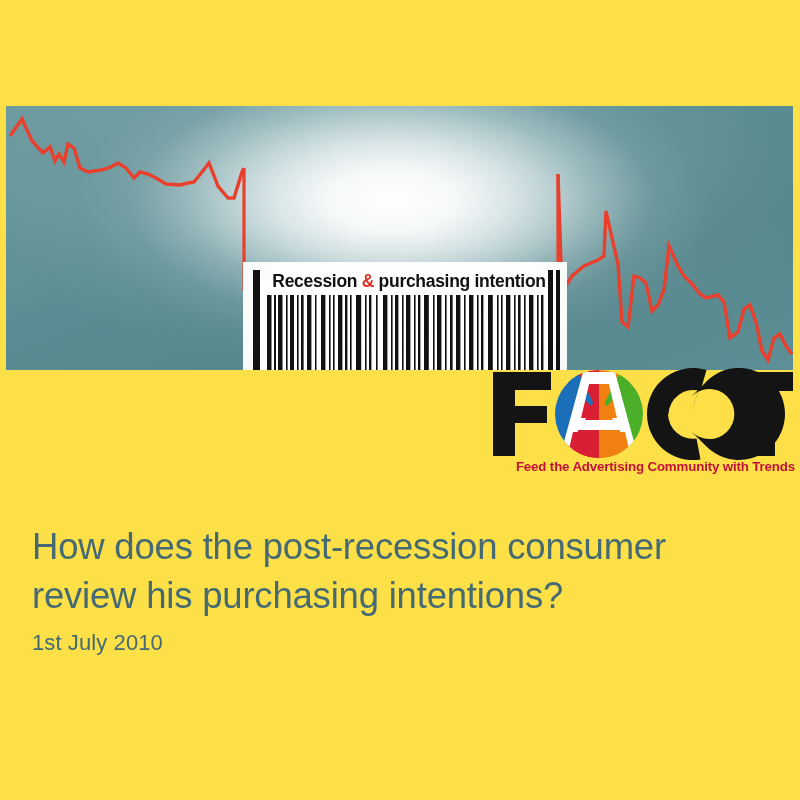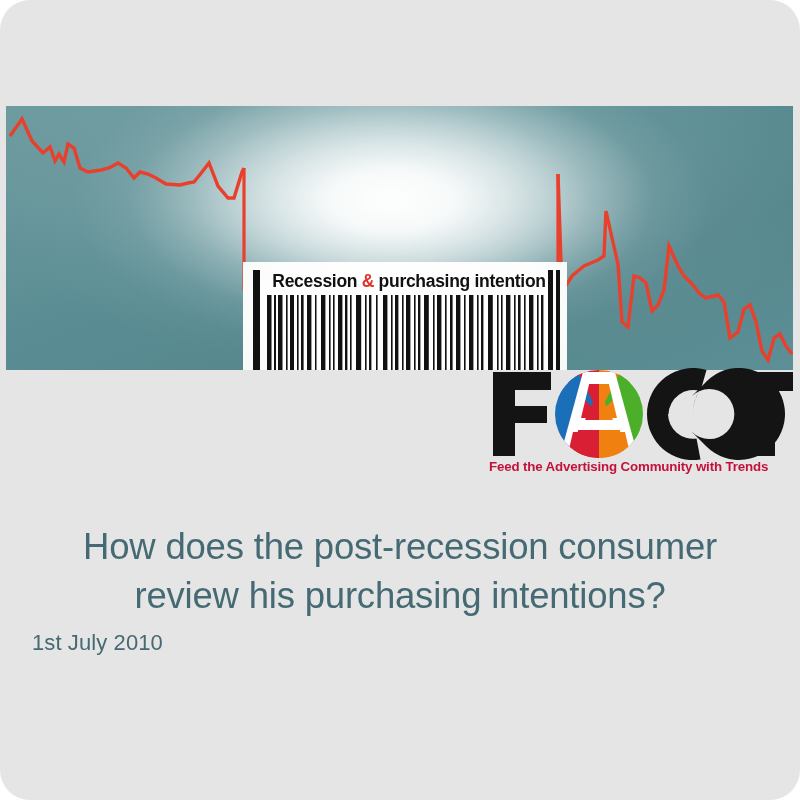--- a/index.html
+++ b/index.html
@@ -5,21 +5,21 @@
   html,body{margin:0;padding:0;}
   body{
     width:800px;height:800px;
     background:#ffffff;
     font-family:"Liberation Sans", sans-serif;
     overflow:hidden;
     position:relative;
   }
 
   
-  .slide{position:absolute;inset:0;background:#e5e5e5;border-radius:30px;}
+  .slide{position:absolute;inset:0;background:#fde047;}
 
   
   .hero{
     position:absolute;
     left:6px;top:106px;
     width:787px;height:264px;
     overflow:hidden;
     background:#5b8e94;
   }
   .hero-glow{
@@ -72,36 +72,35 @@
   .logo{
     position:absolute;
     left:489px;top:368px;
     width:306px;height:114px;
   }
   .logo-mark{position:absolute;left:0;top:0;width:306px;height:92px;}
   .logo-tagline{
     position:absolute;
     left:0;top:92px;
     width:306px;
-    text-align:left;
+    text-align:right;
     font-family:"Liberation Sans", sans-serif;
     font-weight:bold;
     font-size:13.3px;
     letter-spacing:-0.15px;
     color:#c3123a;
     white-space:nowrap;
     line-height:1.1;
   }
 
   
   .title-block{
     position:absolute;
     left:32px;top:523px;
     width:736px;
-    text-align:center;
   }
   .title-line{
     font-family:"Liberation Sans", sans-serif;
     font-weight:normal;
     font-size:36.5px;
     line-height:1.33;
     color:#456a73;
     letter-spacing:-0.2px;
     white-space:nowrap;
   }

